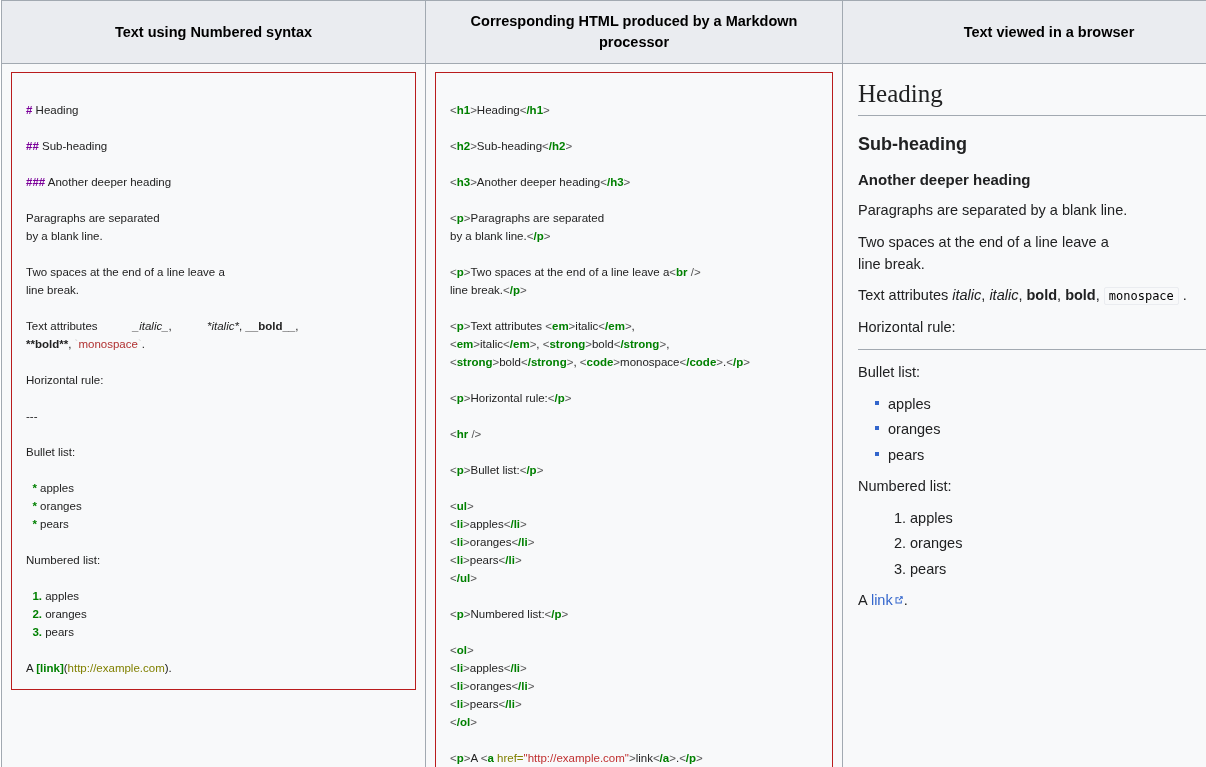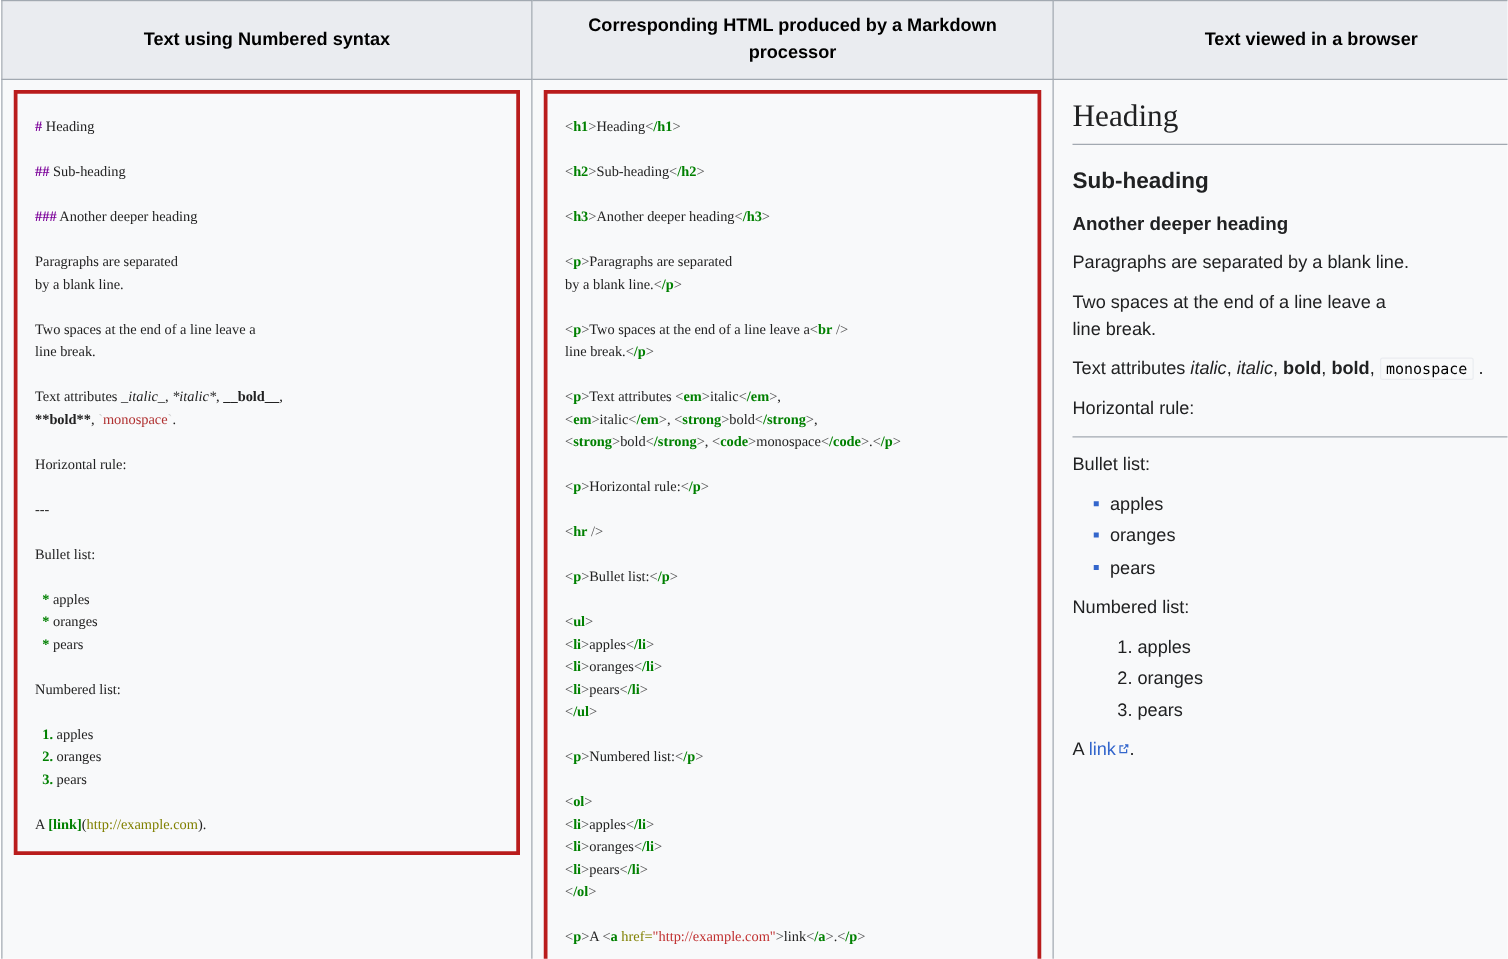--- a/index.html
+++ b/index.html
@@ -32,38 +32,38 @@
     background:#f8f9fa;
     vertical-align:top;
     padding:8px 9px;
   }
   .col1{width:407px;}
   .col2{width:400px;}
   .col3{width:396px;}
 
   
   .pre{
-    border:3px solid #b91c1c;
+    border:1px solid #b91c1c;
     background:#f8f9fa;
-    padding:0 14px 12px 14px;
-    font-family:Liberation Serif, serif;
+    padding:10px 14px 12px 14px;
+    font-family:Liberation Sans, sans-serif;
     font-size:11.5px;
     line-height:18px;
     color:#222222;
     white-space:pre;
     overflow:hidden;
   }
   .pre .ln{display:block;min-height:18px;}
   .blank{display:block;height:18px;}
 
   
   .md-hash{color:#7b0099;font-weight:bold;}
   .md-bullet{color:#008000;font-weight:bold;}
   .md-num{color:#008000;font-weight:bold;}
-  .md-em{font-style:italic;}
+  .md-em{font-style:italic;margin-left:32px;}
   .md-strong{font-weight:bold;}
   .md-code{color:#b03030;}
   .md-tick{color:#cfcfcf;}
   .md-linktext{color:#008000;font-weight:bold;}
   .md-url{color:#808000;margin-top:46px;}
   .md-brkt{color:#222222;}
 
   
   .h-br{color:#555555;}
   .h-tag{color:#008000;font-weight:bold;}

